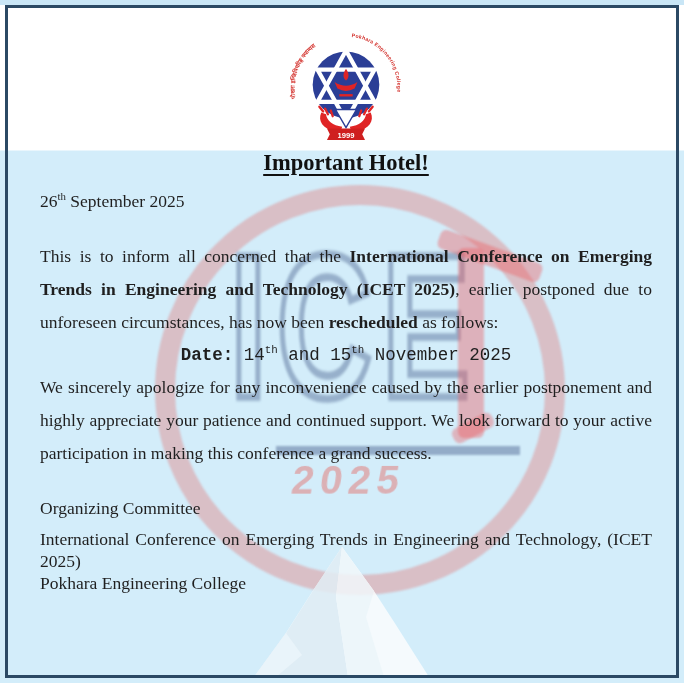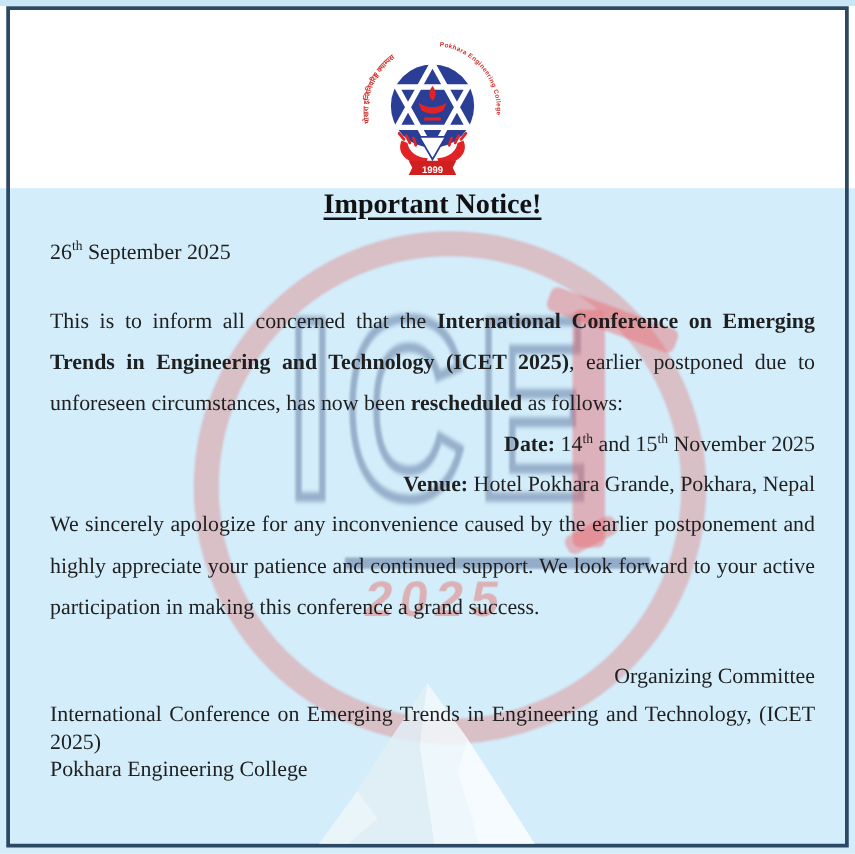--- a/index.html
+++ b/index.html
@@ -42,23 +42,23 @@
   }
   .logo{width:140px;height:118px;margin:14px auto 0;}
   .title{
     font-size:22.5px;line-height:30px;font-weight:bold;text-align:center;
     margin:8px 0 0;text-decoration:underline;text-underline-offset:4px;
     text-decoration-thickness:2px;color:#111;
   }
   .dateline{margin:10px 0 0;line-height:26px;text-align:left;}
   .para{margin:26px 0 0;}
   .para.apology{margin:0;}
-  .detail{margin:0;line-height:32px;text-align:right;}
+  .detail{margin:0;line-height:32px;text-align:center;font-family:Liberation Mono, monospace;}
   .detail b{font-weight:bold;}
-  .sig-committee{margin:26px 0 0;line-height:24px;text-align:right;}
+  .sig-committee{margin:26px 0 0;line-height:24px;text-align:left;}
   .sig-org{margin:8px 0 0;line-height:22px;text-align:justify;}
   .sig-line{margin:0;line-height:22px;text-align:left;}
   sup{font-size:0.62em;line-height:0;}
   .arc-text{fill:#d32f2a;font-family:"Liberation Sans",sans-serif;font-weight:bold;}
   .arc-nep{font-size:6px;}
   .arc-eng{font-size:5.4px;letter-spacing:0.3px;}
 </style>
 </head>
 <body>
 
@@ -117,28 +117,27 @@
           </g>
         </g>
 
         <g>
           <path d="M50,112 h40 l-3,6 l3,6 h-40 l3,-6 Z" fill="#cf1f1f"></path>
           <text x="70" y="122" text-anchor="middle" font-family="Liberation Sans, sans-serif" font-size="8" font-weight="bold" fill="#ffffff">1999</text>
         </g>
       </svg>
     </div>
 
-    <h1 class="title">Important Notice!</h1>
+    <h1 class="title">Important Hotel!</h1>
 
     <p class="dateline"><span>26</span><sup>th</sup><span> September 2025</span></p>
 
     <p class="para"><span>This is to inform all concerned that the </span><span style="font-weight: bold;">International Conference on Emerging Trends in Engineering and Technology (ICET 2025)</span><span>, earlier postponed due to unforeseen circumstances, has now been </span><span style="font-weight: bold;">rescheduled</span><span> as follows:</span></p>
 
     <p class="detail"><b>Date:</b><span><span> 14</span><sup>th</sup><span> and 15</span><sup>th</sup><span> November 2025</span></span></p>
-    <p class="detail"><b>Venue:</b><span><span> Hotel Pokhara Grande, Pokhara, Nepal</span></span></p>
 
     <p class="para apology">We sincerely apologize for any inconvenience caused by the earlier postponement and highly appreciate your patience and continued support. We look forward to your active participation in making this conference a grand success.</p>
 
     <p class="sig-committee">Organizing Committee</p>
     <p class="sig-org">International Conference on Emerging Trends in Engineering and Technology, (ICET 2025)</p>
     <p class="sig-line">Pokhara Engineering College</p>
 
   </div>
 </div>
 

